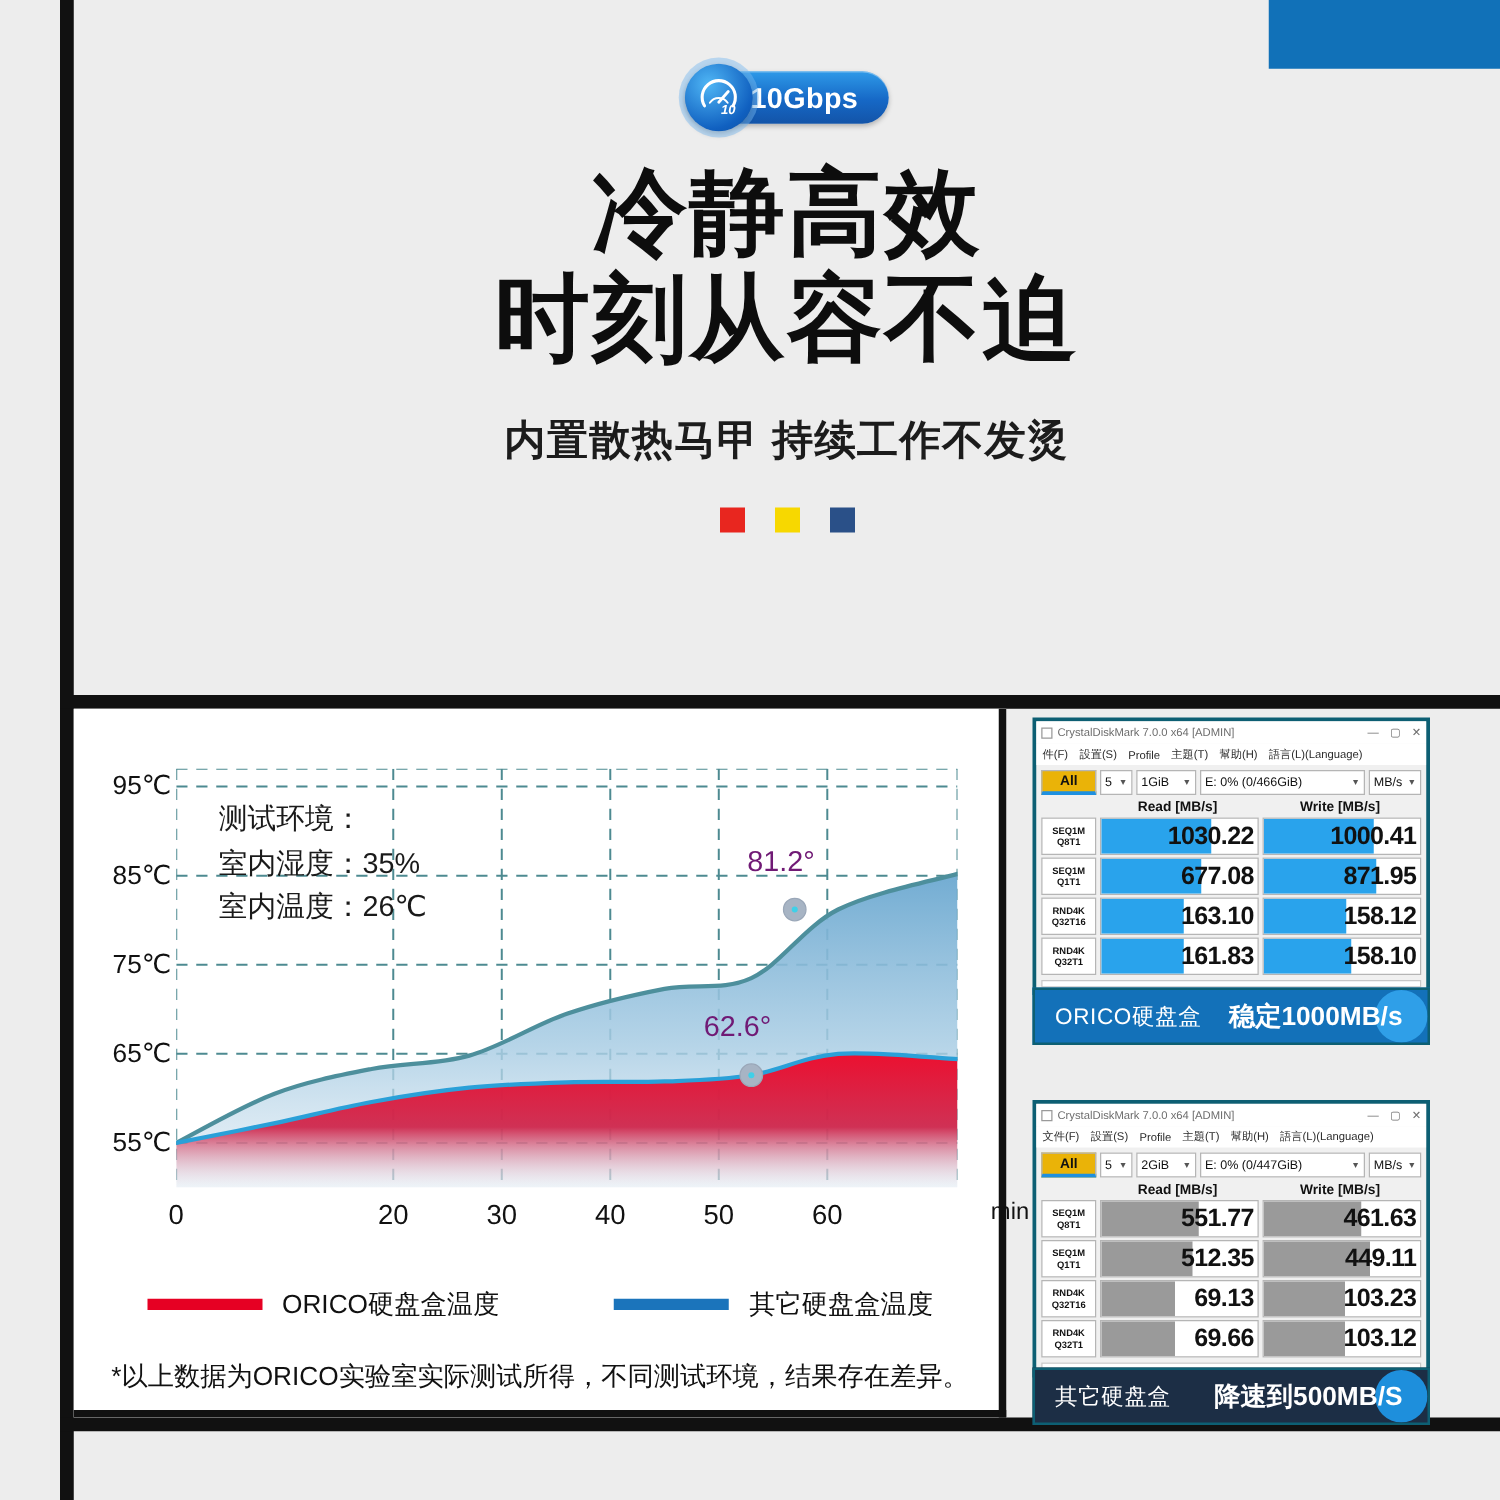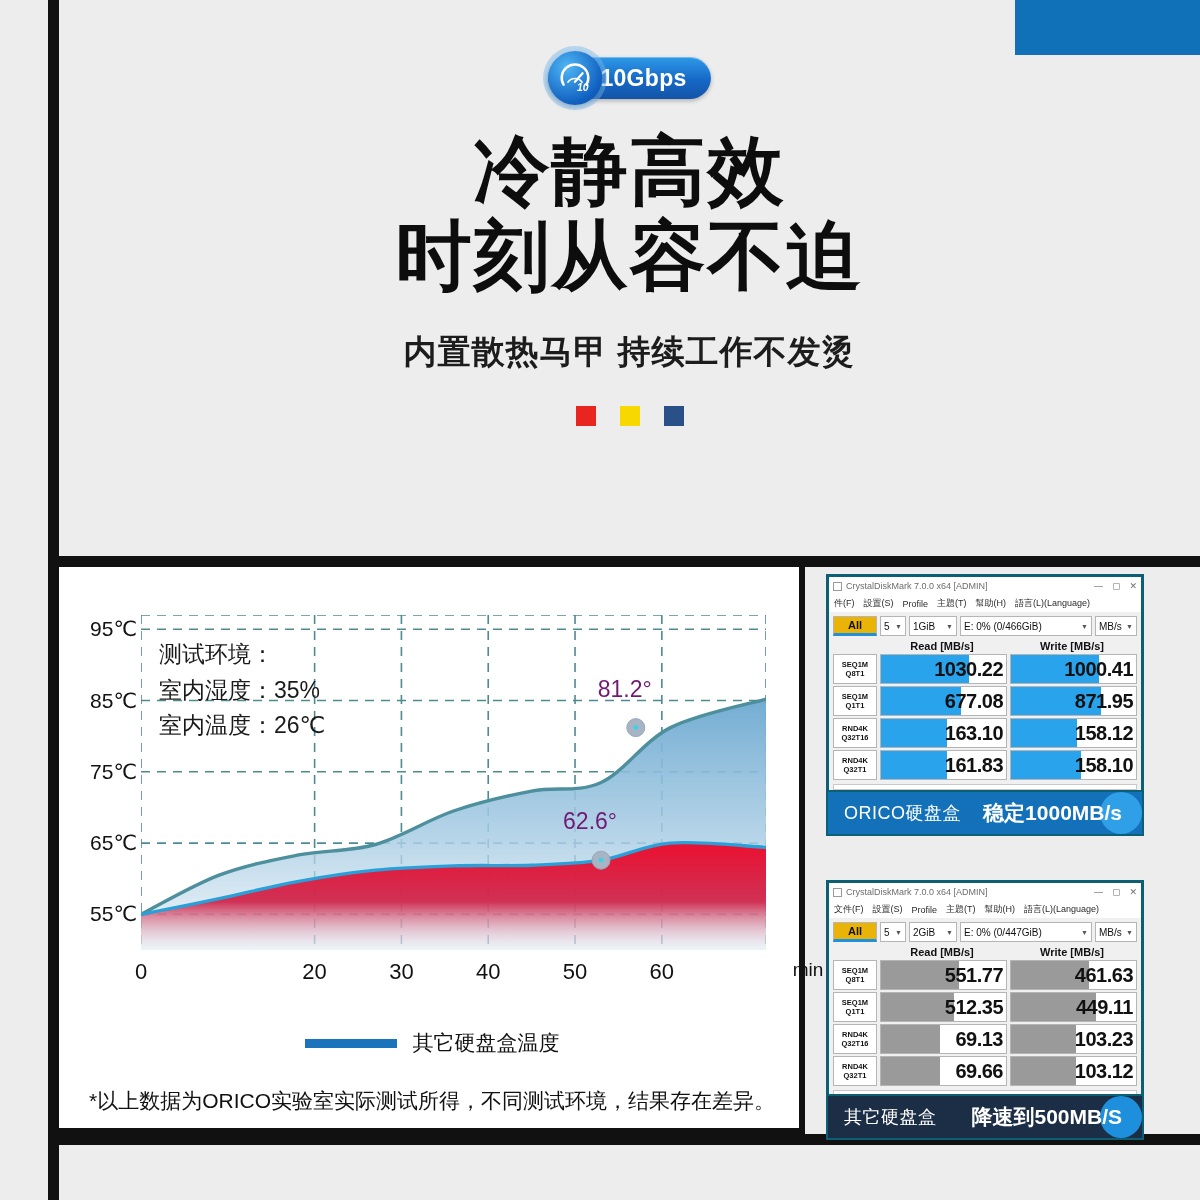--- a/index.html
+++ b/index.html
@@ -71,21 +71,21 @@
     font-size: 21px; color: #111; text-align: right; width: 70px;
   }
   #y-axis { position: absolute; left: 8px; top: 0; width: 70px; height: 100%; }
 
   #plot {
     position: absolute; left: 82px; top: 48px; width: 625px; height: 335px;
   }
   #plot svg { display: block; width: 100%; height: 100%; }
 
   #env-box {
-    position: absolute; left: 100px; top: 70px;
+    position: absolute; left: 116px; top: 70px;
     font-size: 23px; line-height: 1.55; color: #1a1a1a; z-index: 5;
   }
 
   .dp-label {
     position: absolute; font-size: 23px; color: #701a75; z-index: 6;
     white-space: nowrap;
   }
 
   #x-axis { position: absolute; left: 82px; top: 392px; width: 660px; height: 30px; }
   .x-label {
@@ -317,20 +317,24 @@
         <div class="x-label" style="left: 173.611px;">20</div>
         <div class="x-label" style="left: 260.417px;">30</div>
         <div class="x-label" style="left: 347.222px;">40</div>
         <div class="x-label" style="left: 434.028px;">50</div>
         <div class="x-label" style="left: 520.833px;">60</div>
         <div class="x-label unit" style="left: 667px;">min</div>
       </div>
 
     <div id="legend">
       <div class="legend-item">
+        <span class="legend-swatch" style="background:#e60023"></span>
+        <span class="legend-text">ORICO硬盘盒温度</span>
+      </div>
+      <div class="legend-item">
         <span class="legend-swatch" style="background:#1b74bb"></span>
         <span class="legend-text">其它硬盘盒温度</span>
       </div>
     </div>
 
     <div id="footnote">*以上数据为ORICO实验室实际测试所得，不同测试环境，结果存在差异。</div>
   </div>
 </div>
 
 <div class="cdm-wrap" id="cdm1">

